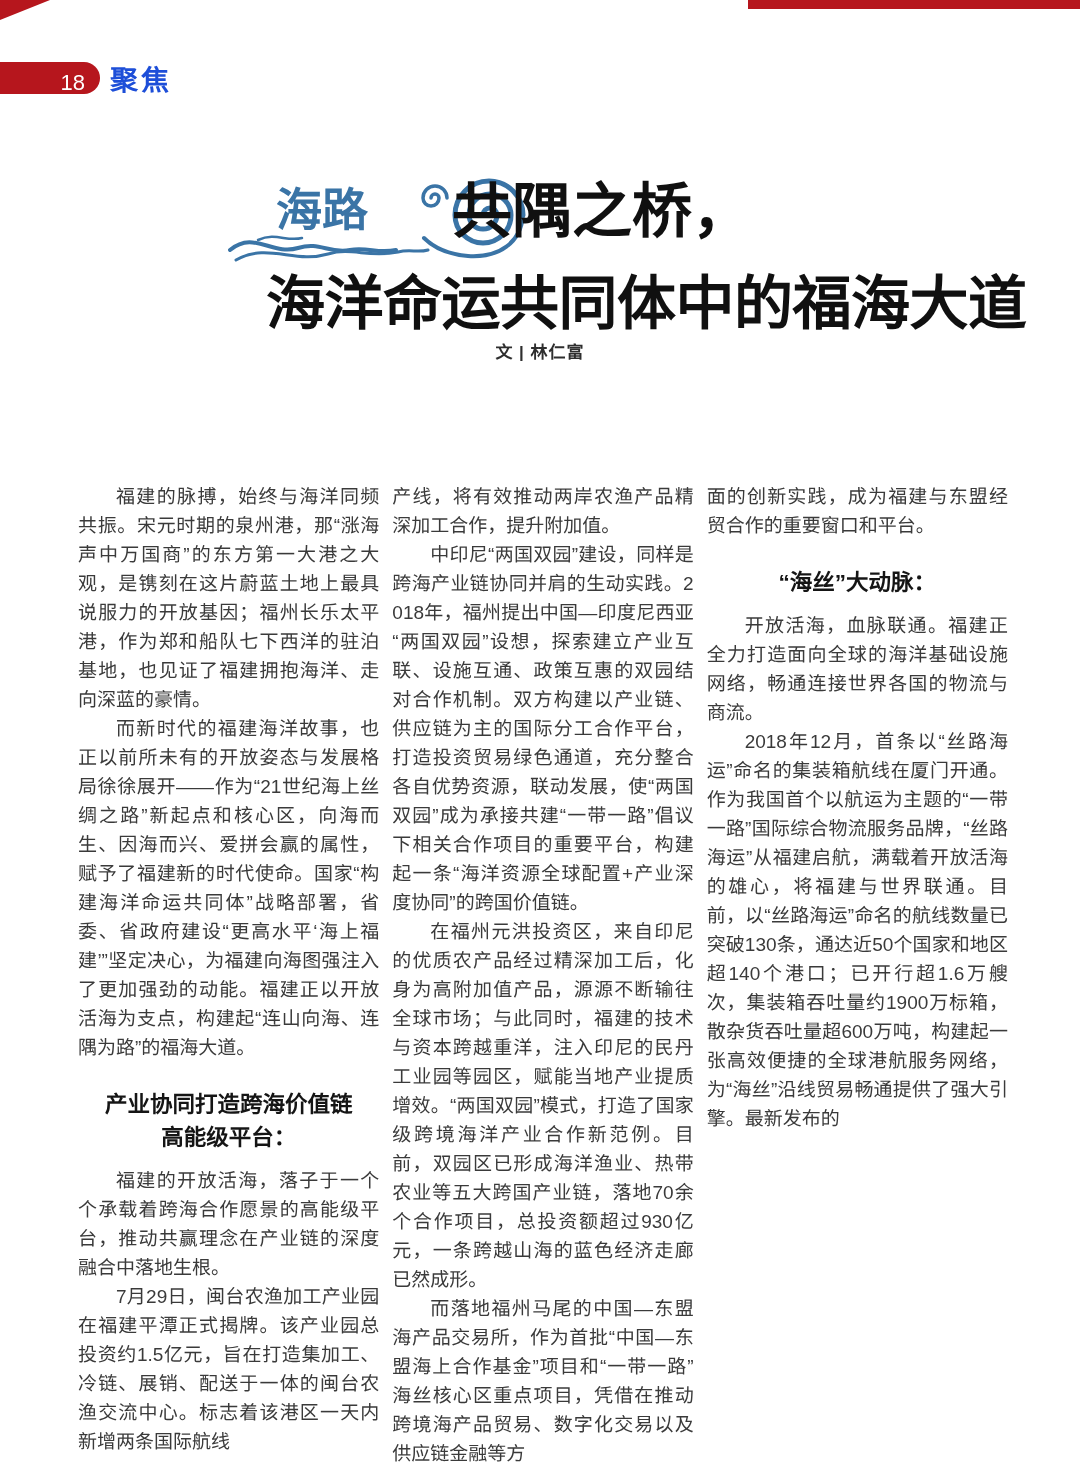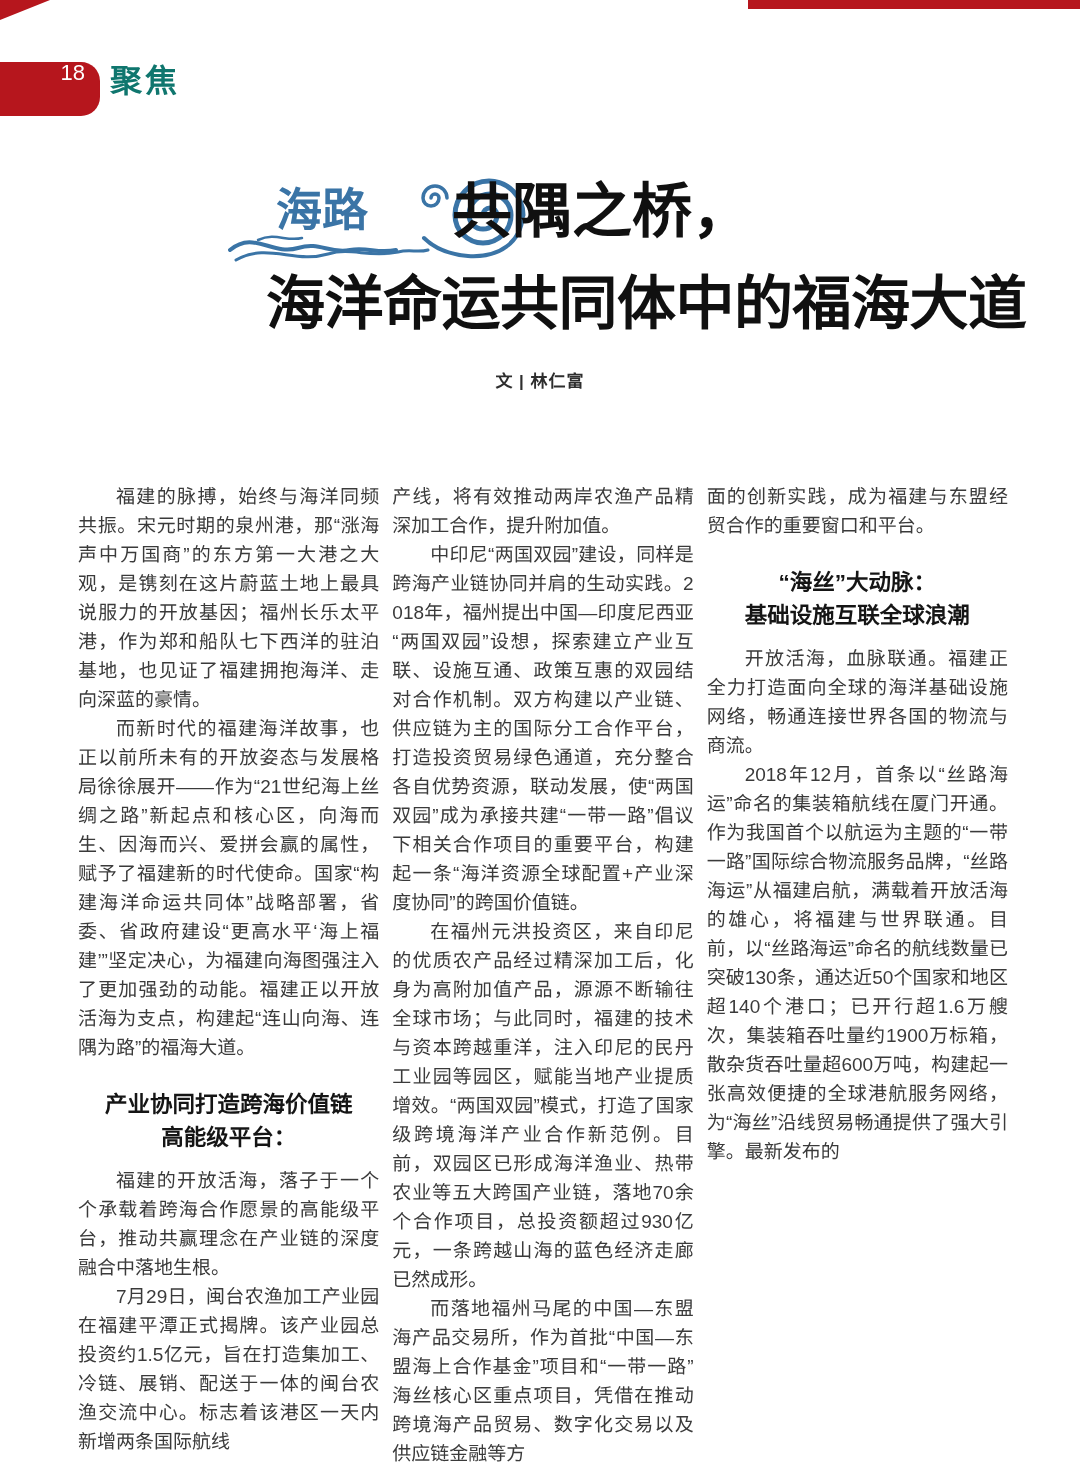--- a/index.html
+++ b/index.html
@@ -9,38 +9,38 @@
     -webkit-font-smoothing:antialiased;
   }
   :root{--accent:#b6161d;--logo-blue:#3a74a6;}
 
   
   .corner-tl{position:absolute;top:0;left:0;width:0;height:0;
     border-top:20px solid var(--accent);border-right:50px solid transparent;}
   .corner-tr{position:absolute;top:0;right:0;width:332px;height:9px;background:var(--accent);}
 
   
-  .page-badge{position:absolute;top:62px;left:0;width:100px;height:54px;
+  .page-badge{position:absolute;top:62px;left:0;width:100px;height:32px;
     background:var(--accent);border-radius:0 19px 19px 0;
-    display:flex;align-items:flex-start;justify-content:flex-end;
+    display:flex;align-items:flex-end;justify-content:flex-end;
     padding-right:15px;box-sizing:border-box;}
   .page-num{color:#ffffff;font-size:22px;line-height:1;}
   .section-label{position:absolute;top:62px;left:110px;height:38px;line-height:38px;
-    font-size:32px;font-weight:bold;color:#0f766e;letter-spacing:3px;}
+    font-size:28px;font-weight:bold;color:#1d4ed8;letter-spacing:3px;}
 
   
   .logo{position:absolute;top:170px;left:228px;width:315px;height:100px;color:var(--logo-blue);}
   .logo svg{display:block;width:100%;height:100%;}
   .logo text{font-weight:bold;font-size:46px;font-family:"Liberation Sans","DejaVu Sans",sans-serif;}
   .title-line1{position:absolute;top:176px;left:452px;margin:0;
     font-size:60px;line-height:72px;font-weight:900;color:#101010;white-space:nowrap;}
   .title-line2{position:absolute;top:250px;left:250px;margin:16px;
     font-size:59px;line-height:76px;font-weight:900;color:#101010;letter-spacing:-0.5px;white-space:nowrap;}
   .byline{position:absolute;top:338px;left:0;width:100%;text-align:center;
-    font-size:17px;font-weight:bold;color:#2e2e2e;letter-spacing:1px;margin-top:29px;}
+    font-size:17px;font-weight:bold;color:#2e2e2e;letter-spacing:1px;}
 
   
   .columns{position:absolute;top:482px;left:78px;right:72px;display:flex;gap:13px;}
   .col{flex:1 1 0;min-width:0;font-size:19px;line-height:29px;color:#3a3a3a;
     text-align:justify;word-break:break-all;}
   .col p{margin:0;}
   .col p.indent{text-indent:2em;}
   .col h2{margin:26px 0 12px 0;font-size:22.5px;line-height:33px;font-weight:bold;color:#151515;text-align:center;}
   .col h2 span{display:block;}
 </style>
@@ -95,20 +95,19 @@
       <p>产线，将有效推动两岸农渔产品精深加工合作，提升附加值。</p>
       <p class="indent">中印尼“两国双园”建设，同样是跨海产业链协同并肩的生动实践。2018年，福州提出中国—印度尼西亚“两国双园”设想，探索建立产业互联、设施互通、政策互惠的双园结对合作机制。双方构建以产业链、供应链为主的国际分工合作平台，打造投资贸易绿色通道，充分整合各自优势资源，联动发展，使“两国双园”成为承接共建“一带一路”倡议下相关合作项目的重要平台，构建起一条“海洋资源全球配置+产业深度协同”的跨国价值链。</p>
       <p class="indent">在福州元洪投资区，来自印尼的优质农产品经过精深加工后，化身为高附加值产品，源源不断输往全球市场；与此同时，福建的技术与资本跨越重洋，注入印尼的民丹工业园等园区，赋能当地产业提质增效。“两国双园”模式，打造了国家级跨境海洋产业合作新范例。目前，双园区已形成海洋渔业、热带农业等五大跨国产业链，落地70余个合作项目，总投资额超过930亿元，一条跨越山海的蓝色经济走廊已然成形。</p>
       <p class="indent">而落地福州马尾的中国—东盟海产品交易所，作为首批“中国—东盟海上合作基金”项目和“一带一路”海丝核心区重点项目，凭借在推动跨境海产品贸易、数字化交易以及供应链金融等方</p>
     </section>
 
     <section class="col">
       <p>面的创新实践，成为福建与东盟经贸合作的重要窗口和平台。</p>
       <h2>
         <span>“海丝”大动脉：</span>
-        <span>基础设施互联全球浪潮</span>
       </h2>
       <p class="indent">开放活海，血脉联通。福建正全力打造面向全球的海洋基础设施网络，畅通连接世界各国的物流与商流。</p>
       <p class="indent">2018年12月，首条以“丝路海运”命名的集装箱航线在厦门开通。作为我国首个以航运为主题的“一带一路”国际综合物流服务品牌，“丝路海运”从福建启航，满载着开放活海的雄心，将福建与世界联通。目前，以“丝路海运”命名的航线数量已突破130条，通达近50个国家和地区超140个港口；已开行超1.6万艘次，集装箱吞吐量约1900万标箱，散杂货吞吐量超600万吨，构建起一张高效便捷的全球港航服务网络，为“海丝”沿线贸易畅通提供了强大引擎。最新发布的</p>
     </section>
 
   </main>
 </div>
 
 </body></html>

